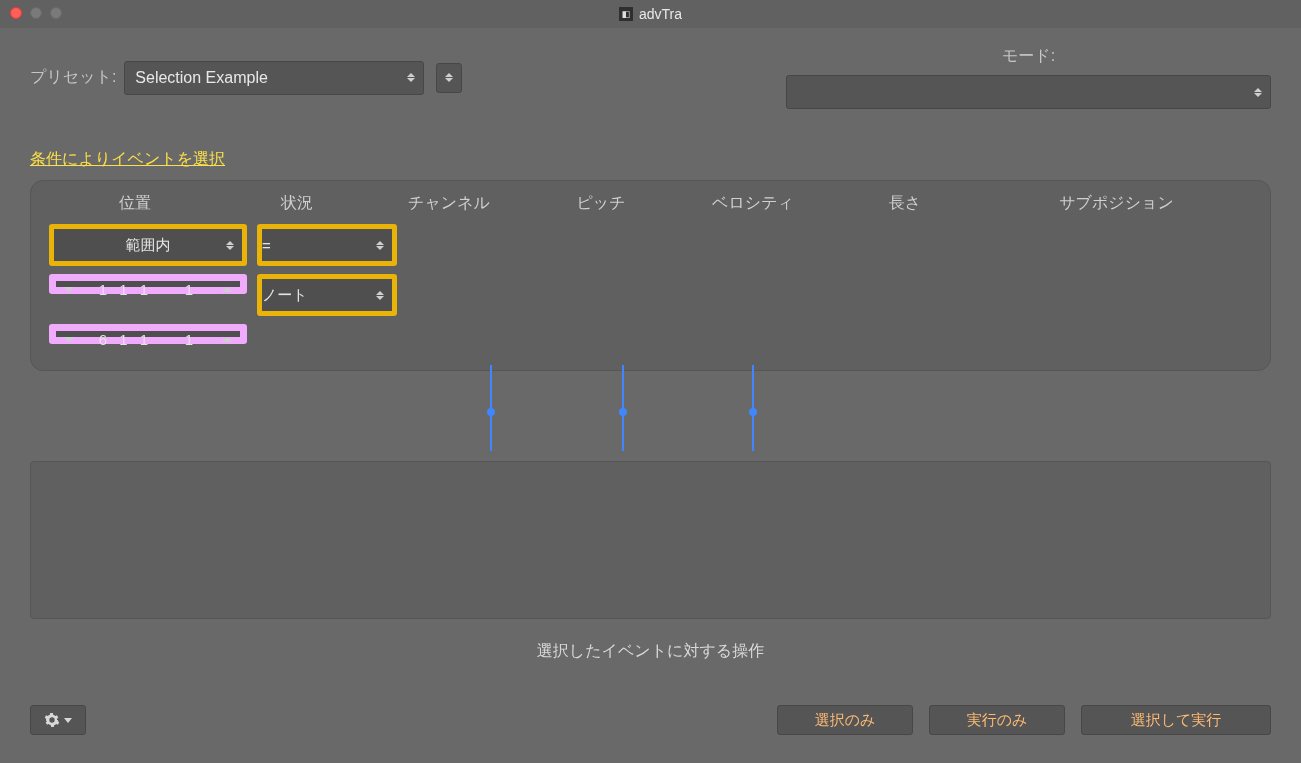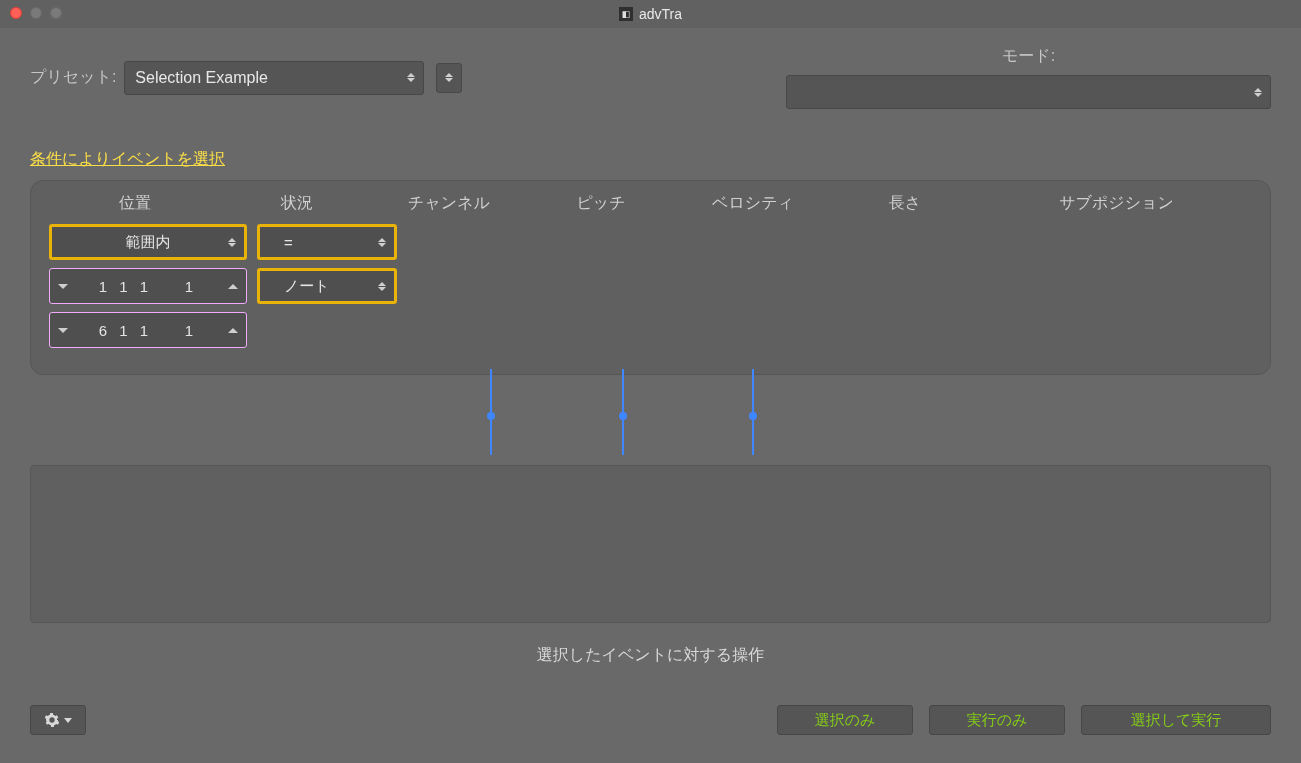--- a/index.html
+++ b/index.html
@@ -86,30 +86,30 @@
   .col-headers {
     display: grid;
     grid-template-columns: 172px 152px 152px 152px 152px 152px 1fr;
     text-align: center;
     font-size: 16px;
     color: #d0d0d0;
     margin-bottom: 10px;
   }
   .controls-row { display: flex; gap: 10px; margin-bottom: 8px; }
   .small-dd {
-    background: #4f4f4f; border: 3px solid #eab308; border-radius: 3px;
-    height: 36px; display:flex; align-items:center; padding: 0 24px;
+    background: #4f4f4f; border: 5px solid #eab308; border-radius: 3px;
+    height: 42px; display:flex; align-items:center; padding: 0 0;
     color: #e4e4e4; font-size: 15px; position: relative;
   }
   .small-dd.center { justify-content: center; }
   .w198 { width: 198px; }
   .w140 { width: 140px; }
   .spinner {
-    background: #4f4f4f; border: 1px solid #f0abfc; border-radius: 3px;
-    height: 36px; width: 198px;
+    background: #4f4f4f; border: 7px solid #f0abfc; border-radius: 3px;
+    height: 20px; width: 198px;
     display: grid; grid-template-columns: 26px 1fr 26px;
     align-items: center;
     color: #e4e4e4; font-size: 15px;
   }
   .spin-btn { display:flex; align-items:center; justify-content:center; height:100%; }
   .spin-btn .chdown { width:0;height:0;border-left:5px solid transparent;border-right:5px solid transparent;border-top:5px solid #cfcfcf; }
   .spin-btn .chup { width:0;height:0;border-left:5px solid transparent;border-right:5px solid transparent;border-bottom:5px solid #cfcfcf; }
   .spin-val {
     text-align: center;
     letter-spacing: 4px;
@@ -152,21 +152,21 @@
     background:#555; border:1px solid #474747; border-radius:3px;
     display:flex; align-items:center; justify-content:center; gap:4px;
     color:#d8d8d8;
   }
   .gear-svg { width:16px; height:16px; }
   .footer-buttons { display:flex; gap:16px; }
   .btn {
     background:#555; border:1px solid #474747; border-radius:3px;
     height: 30px; min-width: 136px;
     display:flex; align-items:center; justify-content:center;
-    padding: 0 5px; color:#84cc16; font-size:15px;
+    padding: 0 5px; color:#fdba74; font-size:15px;
   }
   .btn.wide { min-width: 190px; }
 </style>
 </head>
 <body>
 
 <div class="titlebar">
   <div class="traffic">
     <div class="tl red"></div>
     <div class="tl gray"></div>

